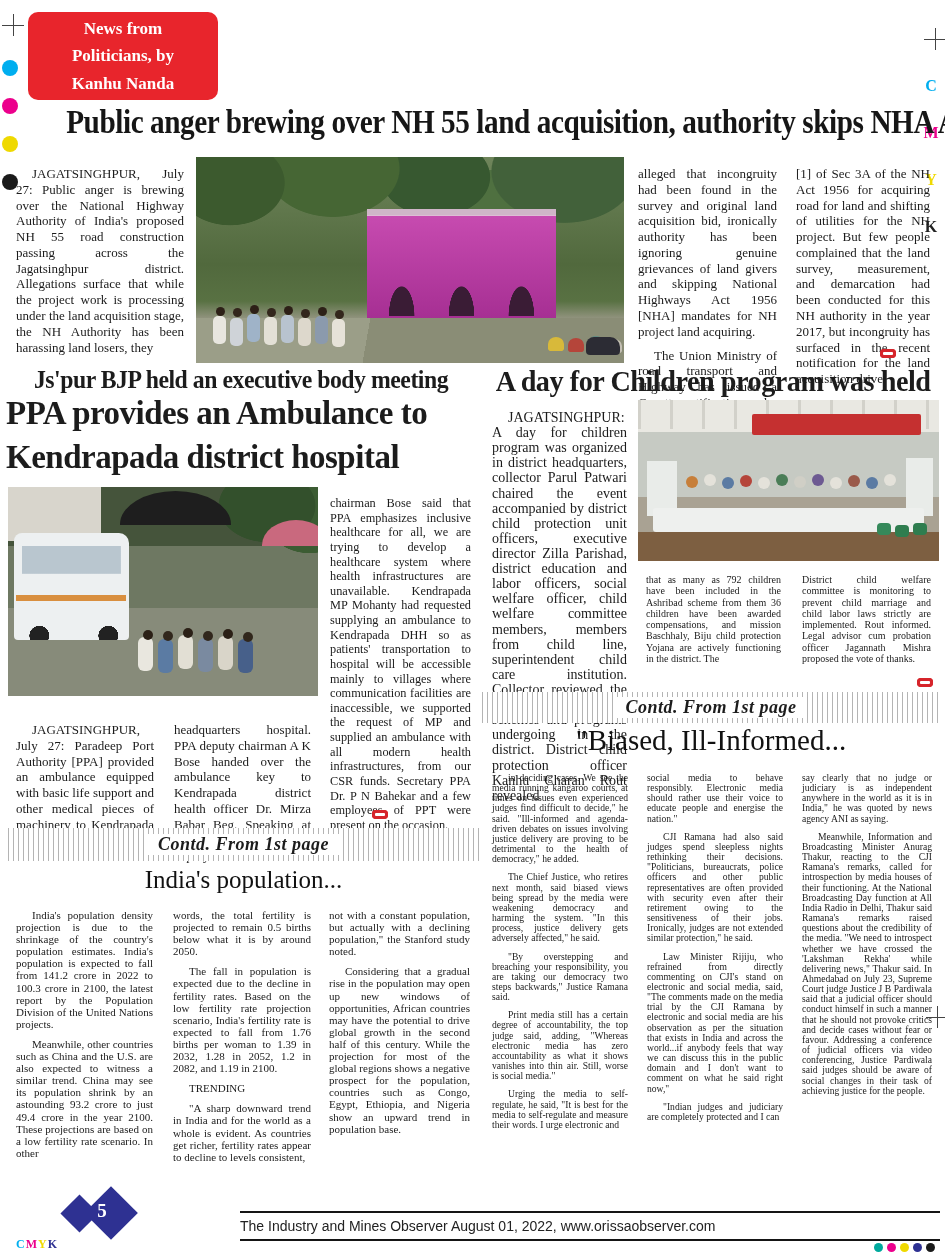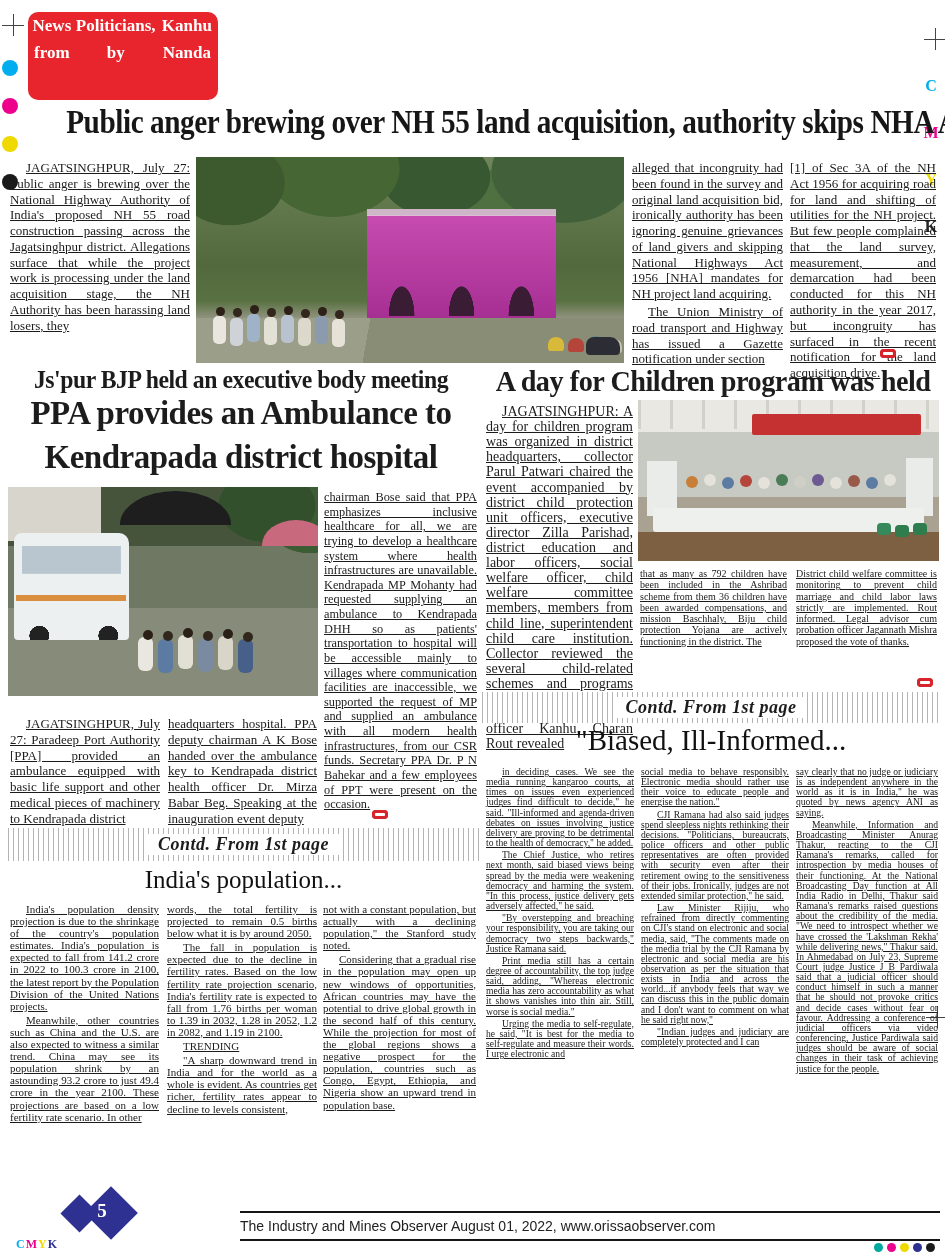--- a/index.html
+++ b/index.html
@@ -10,33 +10,33 @@
   .cross::before{content:"";position:absolute;left:50%;top:0;bottom:0;width:1px;background:#444;}
   .cross::after{content:"";position:absolute;top:50%;left:0;right:0;height:1px;background:#444;}
   .dotcol{position:absolute;left:2px;top:60px;}
   .dot{width:16px;height:16px;border-radius:50%;margin-bottom:22px;}
   .cmyk-letters{position:absolute;left:922px;top:62px;font-weight:bold;font-size:16px;line-height:47px;text-align:center;width:18px;}
   .cmyk-bottom{position:absolute;left:16px;top:1237px;font-weight:bold;font-size:12px;letter-spacing:1px;}
   .bdots{position:absolute;left:874px;top:1243px;display:flex;gap:4px;}
   .bdot{width:9px;height:9px;border-radius:50%;}
   
   .redbox{position:absolute;left:28px;top:12px;width:190px;height:88px;background:#e8252c;border-radius:10px;
-          color:#fff;font-weight:bold;font-size:17px;line-height:1.6;text-align:center;display:flex;flex-direction:row;justify-content:center;}
+          color:#fff;font-weight:bold;font-size:17px;line-height:1.6;text-align:center;display:flex;flex-direction:column;justify-content:center;}
   
   .h1{position:absolute;left:0;top:103px;width:945px;text-align:center;font-weight:800;font-size:34px;
       white-space:nowrap;transform:scaleX(0.86);transform-origin:50% 50%;letter-spacing:-0.5px;color:#161616;}
   .kicker{position:absolute;left:0;top:366px;width:482px;text-align:center;font-weight:800;font-size:25px;
           white-space:nowrap;transform:scaleX(0.95);transform-origin:50% 50%;letter-spacing:-0.5px;}
-  .h2ppa{position:absolute;left:6px;top:392px;width:470px;text-align:center;font-weight:800;font-size:33px;line-height:1.32;letter-spacing:-0.5px;}
+  .h2ppa{position:absolute;left:6px;top:392px;width:470px;font-weight:800;font-size:33px;line-height:1.32;letter-spacing:-0.5px;}
   .h2child{position:absolute;left:482px;top:364px;width:458px;text-align:center;font-weight:800;font-size:30px;
            white-space:nowrap;transform:scaleX(0.94);transform-origin:50% 50%;letter-spacing:-0.5px;}
   .h3{position:absolute;text-align:center;font-size:25px;font-weight:400;color:#111;}
   
   .col{position:absolute;text-align:justify;color:#1b1b1b;}
-  .col p{margin:2px;text-indent:16px;text-decoration:underline;}
+  .col p{margin:8px;text-indent:16px;}
   .col p.ni{text-indent:0;}
   .c13{font-size:13px;line-height:1.215;}
   .c12{font-size:12.3px;line-height:1.19;}
   .c10{font-size:11px;line-height:1.1;}
   .c95{font-size:14px;line-height:1.08;}
   .c96{font-size:9.6px;line-height:1.06;}
   .c100{font-size:10px;line-height:1.13;}
   
   .band{position:absolute;background:repeating-linear-gradient(90deg,#b4b4b4 0 1px,#ffffff 1px 5px);
         display:flex;align-items:center;justify-content:center;}

